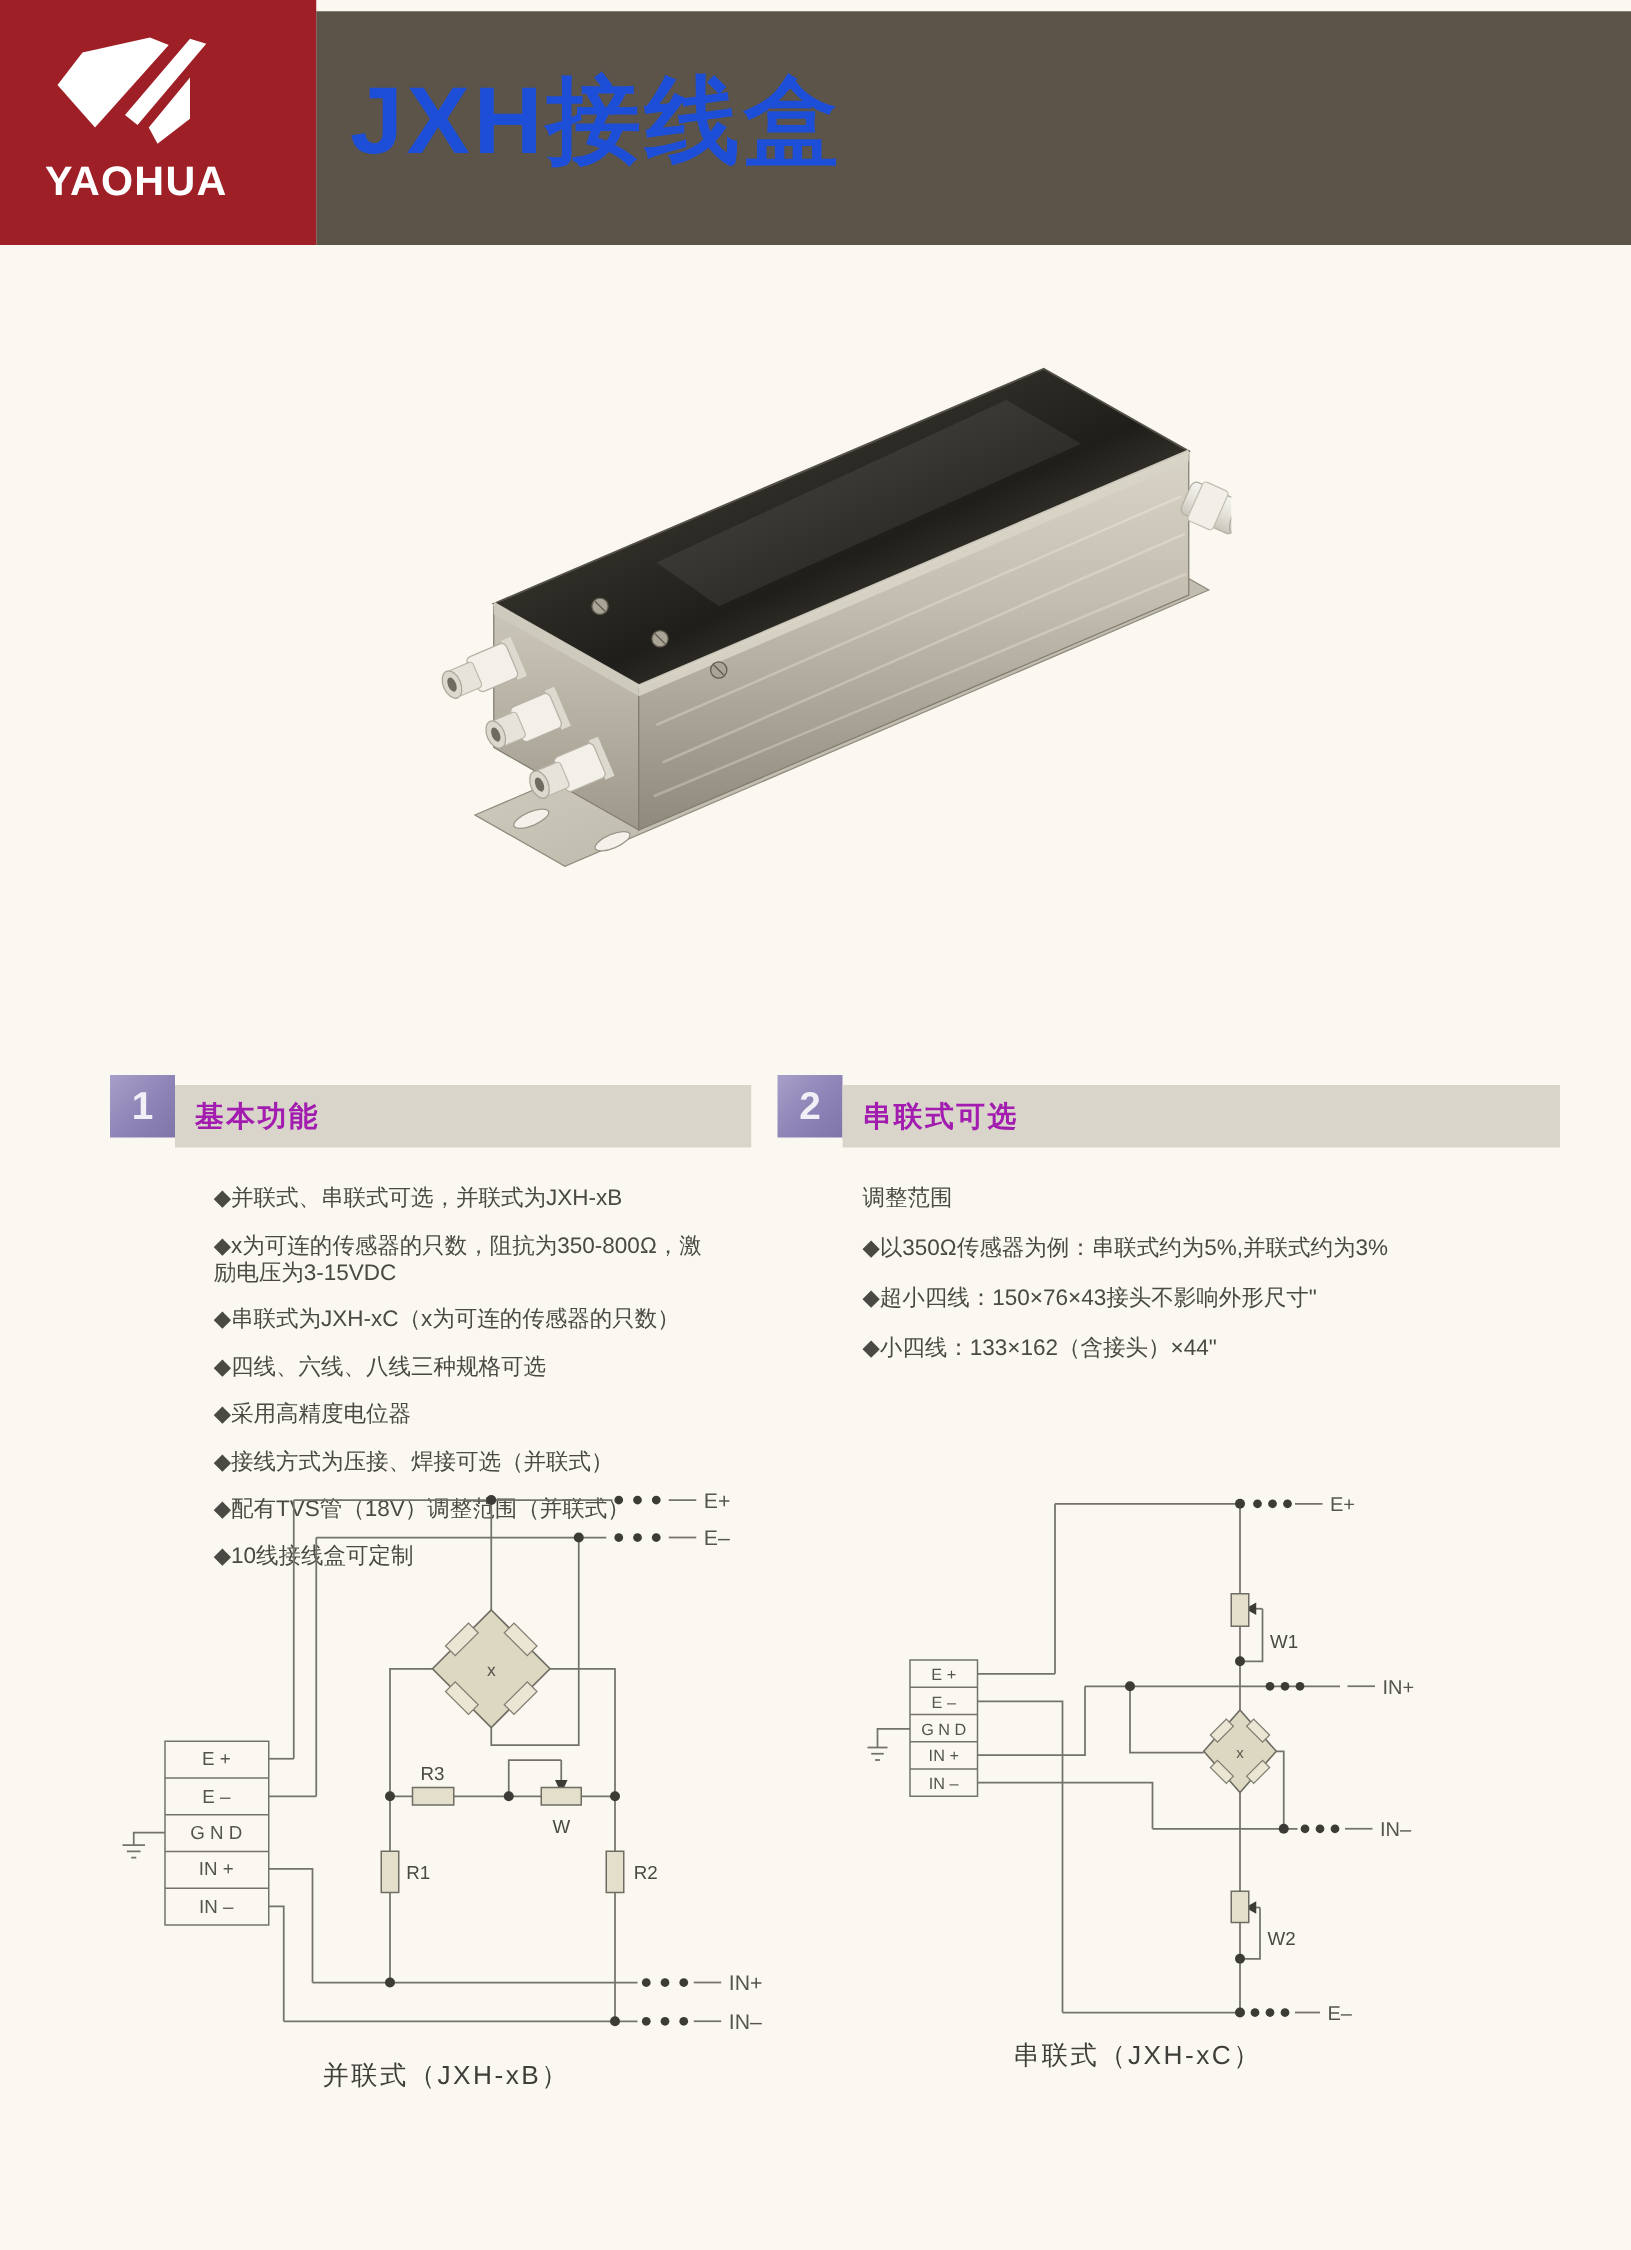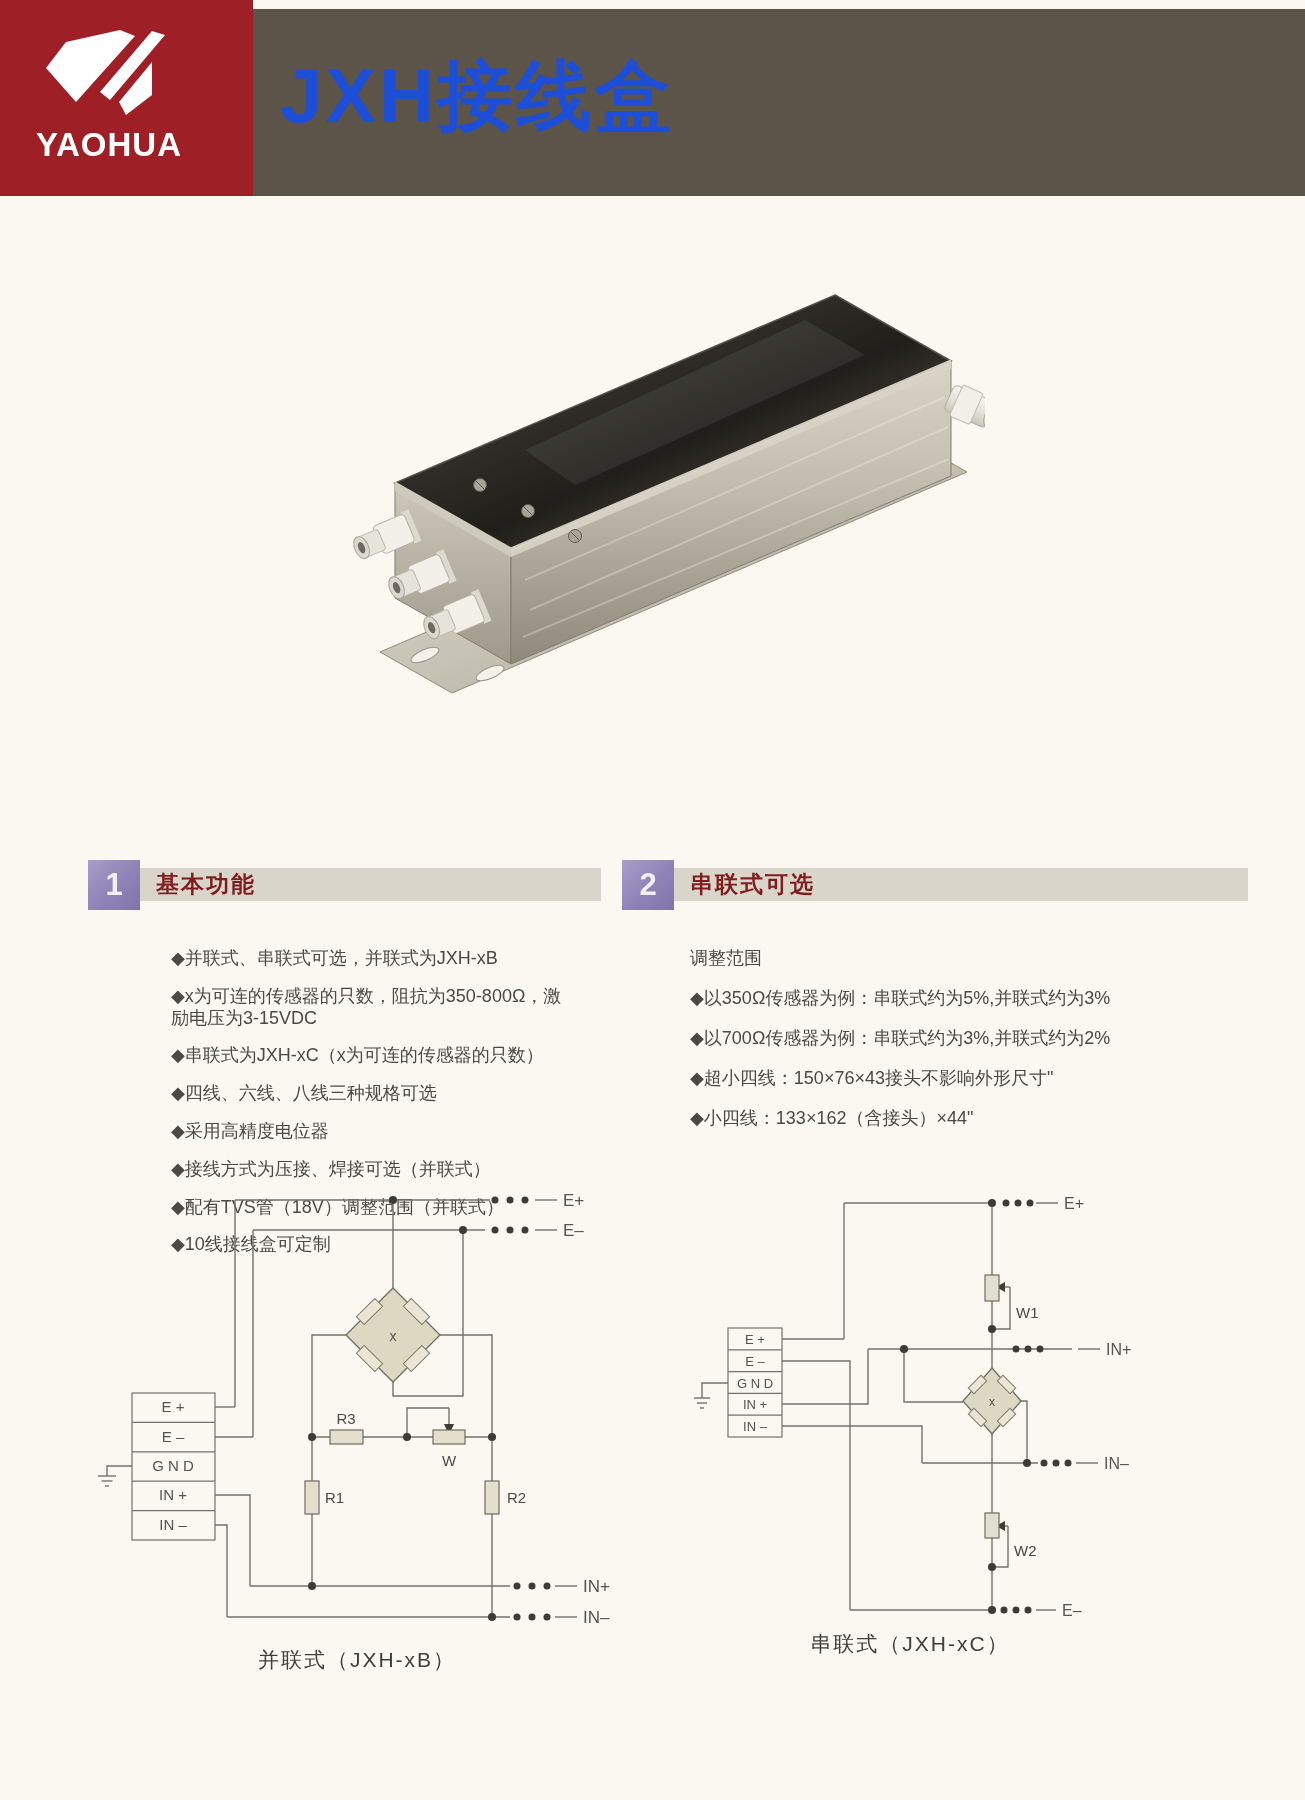--- a/index.html
+++ b/index.html
@@ -7,22 +7,22 @@
        font-family:"Liberation Sans","DejaVu Sans",sans-serif;overflow:hidden;color:#4a4944;}
   .abs{position:absolute;}
   
   .hdr-red{left:0;top:0;width:253px;height:196px;background:#9f1f27;}
   .hdr-brown{left:253px;top:9px;width:1052px;height:187px;background:#5c5349;}
   .hdr-title{left:268px;top:46px;font-size:76px;font-weight:bold;color:#1d4ed8;letter-spacing:3px;white-space:nowrap;margin-left:12px;}
   .brand-name{left:36px;top:126px;width:168px;text-align:left;font-size:33px;font-weight:bold;color:#ffffff;letter-spacing:1px;}
   
   .sec-num{width:52px;height:50px;background:linear-gradient(135deg,#a89fc9 0%,#8d83b6 55%,#7f75a8 100%);
            color:#f2f0f7;font-size:31px;font-weight:bold;display:flex;align-items:center;justify-content:center;}
-  .sec-bar{height:33px;background:#d9d5cb;display:flex;align-items:center;padding-left:16px;
-           font-size:23px;font-weight:bold;color:#7f1d1d;letter-spacing:2px;}
+  .sec-bar{height:50px;background:#d9d5cb;display:flex;align-items:center;padding-left:16px;
+           font-size:23px;font-weight:bold;color:#a21caf;letter-spacing:2px;}
   
   .blist{font-size:18px;line-height:21.8px;color:#4a4944;}
   .blist2{font-size:18px;line-height:24px;color:#4a4944;}
   .bullet{margin:16px;}
   
   svg text{font-family:"Liberation Sans","DejaVu Sans",sans-serif;}
   .dg-line{stroke:#73726c;stroke-width:1.4;fill:none;}
   .dg-thin{stroke:#73726c;stroke-width:1.2;fill:none;}
   .dg-res{fill:#e3dfca;stroke:#6e6c63;stroke-width:1.2;}
   .dg-bridge{fill:#ddd8c1;stroke:#6e6c63;stroke-width:1.3;}
@@ -163,21 +163,20 @@
     <div class="bullet">◆四线、六线、八线三种规格可选</div>
     <div class="bullet">◆采用高精度电位器</div>
     <div class="bullet">◆接线方式为压接、焊接可选（并联式）</div>
     <div class="bullet">◆配有TVS管（18V）调整范围（并联式）</div>
     <div class="bullet">◆10线接线盒可定制</div>
   </div>
 
   <div class="abs blist2" style="left:674px;top:930px;width:580px">
     <div class="bullet">调整范围</div>
     <div class="bullet">◆以350Ω传感器为例：串联式约为5%,并联式约为3%</div>
-    <div class="bullet">◆以700Ω传感器为例：串联式约为3%,并联式约为2%</div>
     <div class="bullet">◆超小四线：150×76×43接头不影响外形尺寸"</div>
     <div class="bullet">◆小四线：133×162（含接头）×44"</div>
   </div>
 
   <svg class="abs" style="left:95px;top:1185px" width="545" height="500" viewBox="0 0 545 500">
 
     <g class="dg-line">
       <path d="M140,15 H395"></path>
       <path d="M440,15 H462"></path>
       <path d="M158,45 H390"></path>

